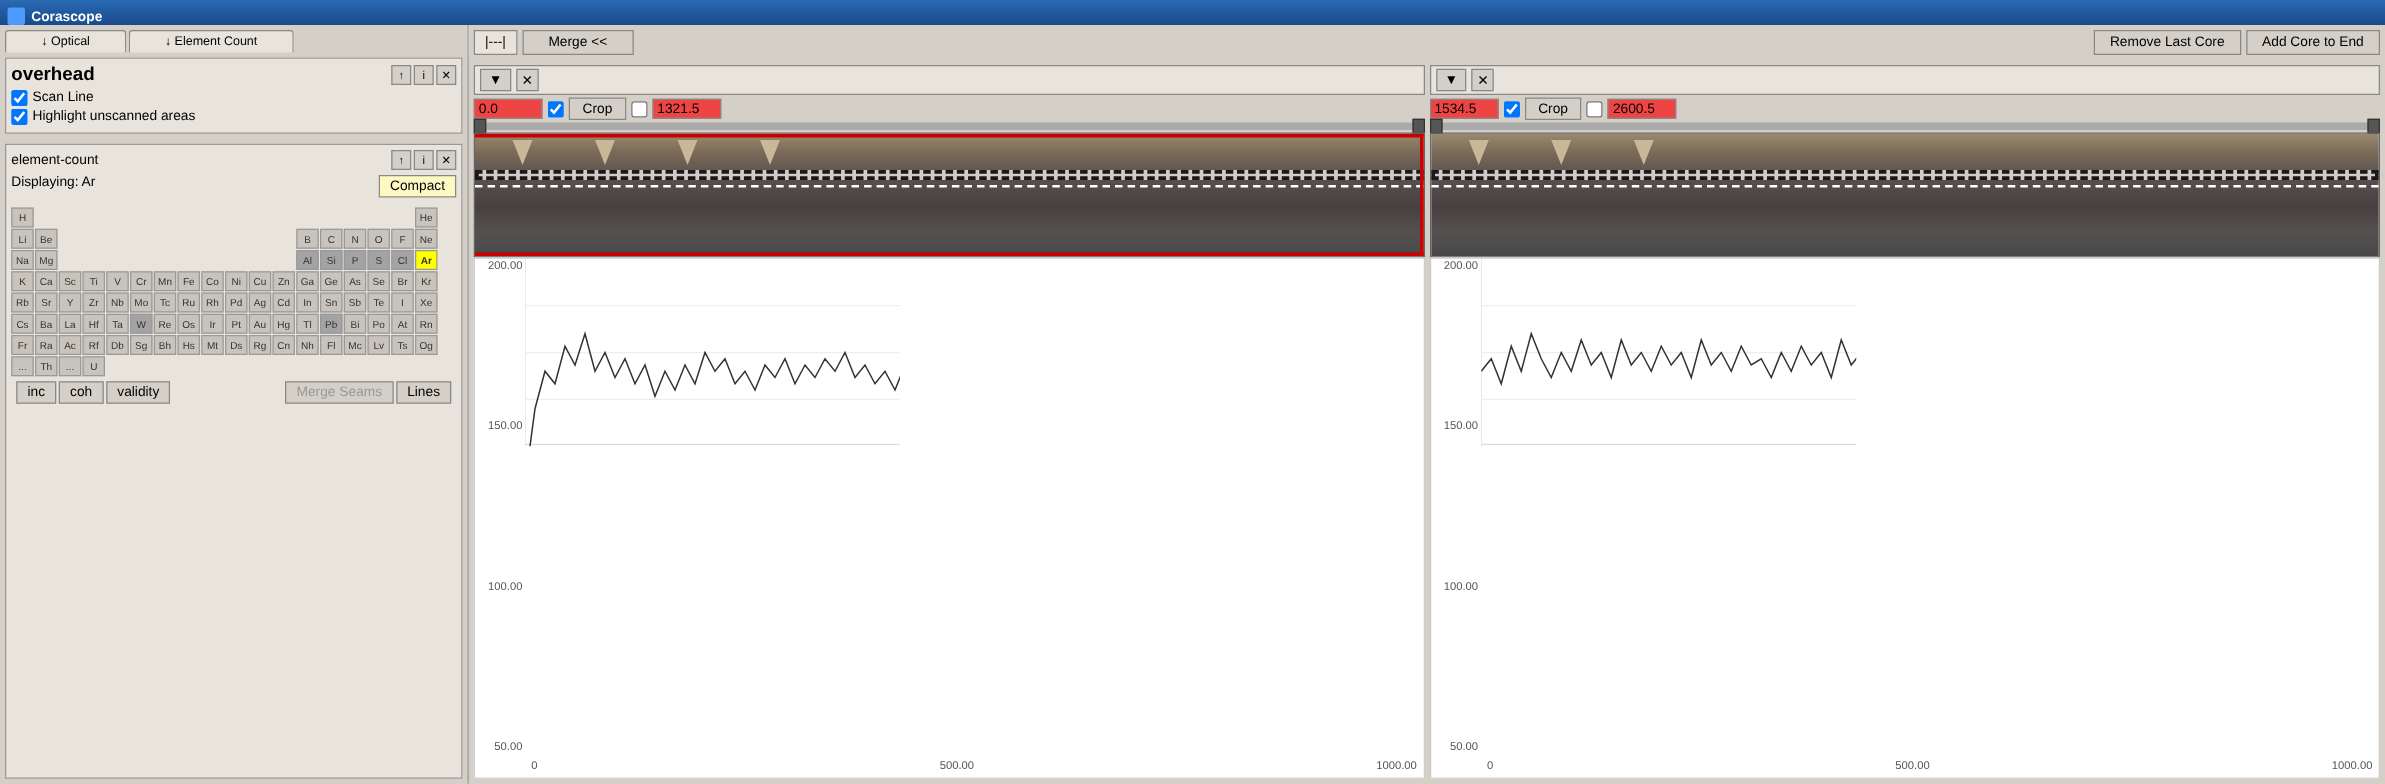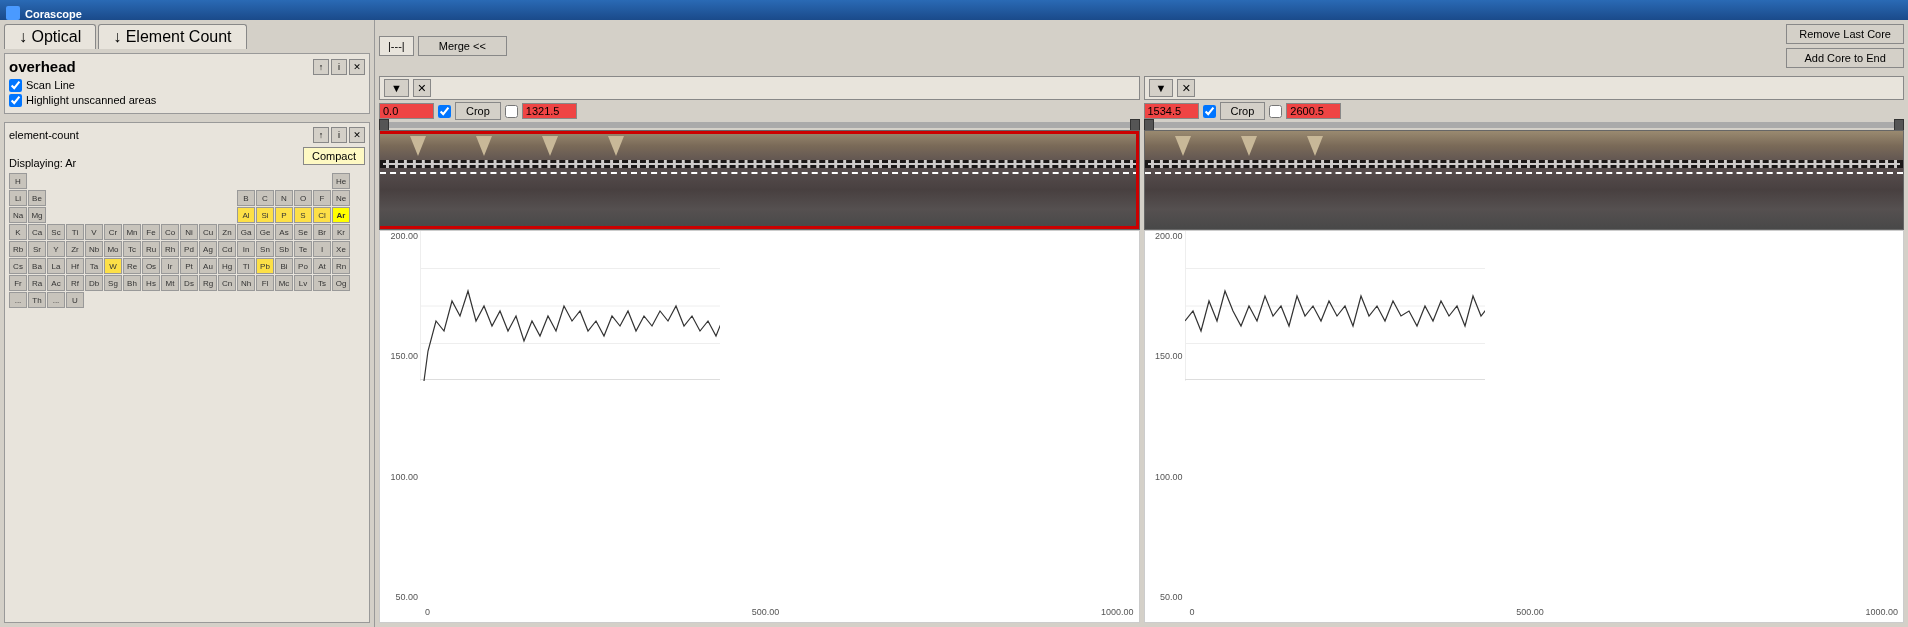--- a/index.html
+++ b/index.html
@@ -38,26 +38,26 @@
       display: flex;
       flex-direction: column;
       border-right: 1px solid #999;
     }
     .tabs-row {
       display: flex;
       padding: 4px 4px 0;
       gap: 2px;
     }
     .tab-btn {
-      padding: 3px 14px;
+      padding: 3px 28px;
       background: #d4d0c8;
       border: 1px solid #888;
       border-bottom: none;
       cursor: pointer;
-      font-size: 16px;
+      font-size: 10px;
       border-radius: 3px 3px 0 0;
       background: #e8e4dc;
     }
     .overhead-panel {
       background: #e8e4dc;
       border: 1px solid #999;
       margin: 4px;
       padding: 4px;
     }
     .overhead-header {
@@ -140,21 +140,21 @@
     }
     .pt-cell.empty {
       background: transparent;
       border: none;
     }
     .pt-cell.active {
       background: yellow;
       font-weight: bold;
     }
     .pt-cell.highlight {
-      background: #fde047;
+      background: #a3a3a3;
     }
     .bottom-controls {
       display: flex;
       gap: 2px;
       padding: 4px;
       justify-content: space-between;
       align-items: center;
     }
     .bottom-btn-row {
       display: flex;
@@ -187,21 +187,20 @@
       padding: 3px 8px;
       background: #e8e4dc;
       border: 1px solid #888;
       cursor: pointer;
       font-size: 11px;
     }
     .action-btns {
       margin-left: auto;
       display: flex;
       gap: 4px;
-      flex-direction: column;
     }
     .action-btn {
       padding: 3px 12px;
       background: #d4d0c8;
       border: 1px solid #888;
       cursor: pointer;
       font-size: 11px;
     }
     .cores-area {
       display: flex;
@@ -432,21 +431,21 @@
 
     <div class="element-count-panel">
       <div class="panel-header">
         <span class="panel-title">element-count</span>
         <div class="overhead-controls">
           <button class="small-btn">↑</button>
           <button class="small-btn">i</button>
           <button class="small-btn">✕</button>
         </div>
       </div>
-      <div style="display:flex; justify-content:space-between; align-items:flex-end; margin-bottom:4px;">
+      <div style="display:flex; justify-content:space-between; align-items:flex-start; margin-bottom:4px;">
         <span style="font-size:11px;">Displaying: Ar</span>
         <button class="compact-btn" style="float:none;">Compact</button>
       </div>
 
       <div class="periodic-table" id="periodic-table-container">
       <div class="pt-row">
             <div class="pt-cell">H</div>
             <div class="pt-cell empty"></div>
             <div class="pt-cell empty"></div>
             <div class="pt-cell empty"></div>
@@ -586,20 +585,31 @@
             <div class="pt-cell">Og</div>
           </div>
           <div class="pt-row">
             <div class="pt-cell">...</div>
             <div class="pt-cell">Th</div>
             <div class="pt-cell">...</div>
             <div class="pt-cell">U</div>
           </div>
         </div>
 
+      <div class="bottom-controls">
+        <div class="bottom-btn-row">
+          <button class="btn-sm">inc</button>
+          <button class="btn-sm">coh</button>
+          <button class="btn-sm">validity</button>
+        </div>
+        <div class="bottom-btn-row">
+          <button class="btn-sm disabled">Merge Seams</button>
+          <button class="btn-sm">Lines</button>
+        </div>
+      </div>
     </div>
   </div>
 
   <div class="center-panel">
 
     <div class="top-toolbar">
       <button class="ruler-icon">|---|</button>
       <button class="merge-btn">Merge &lt;&lt;</button>
       <div class="action-btns">
         <button class="action-btn">Remove Last Core</button>

